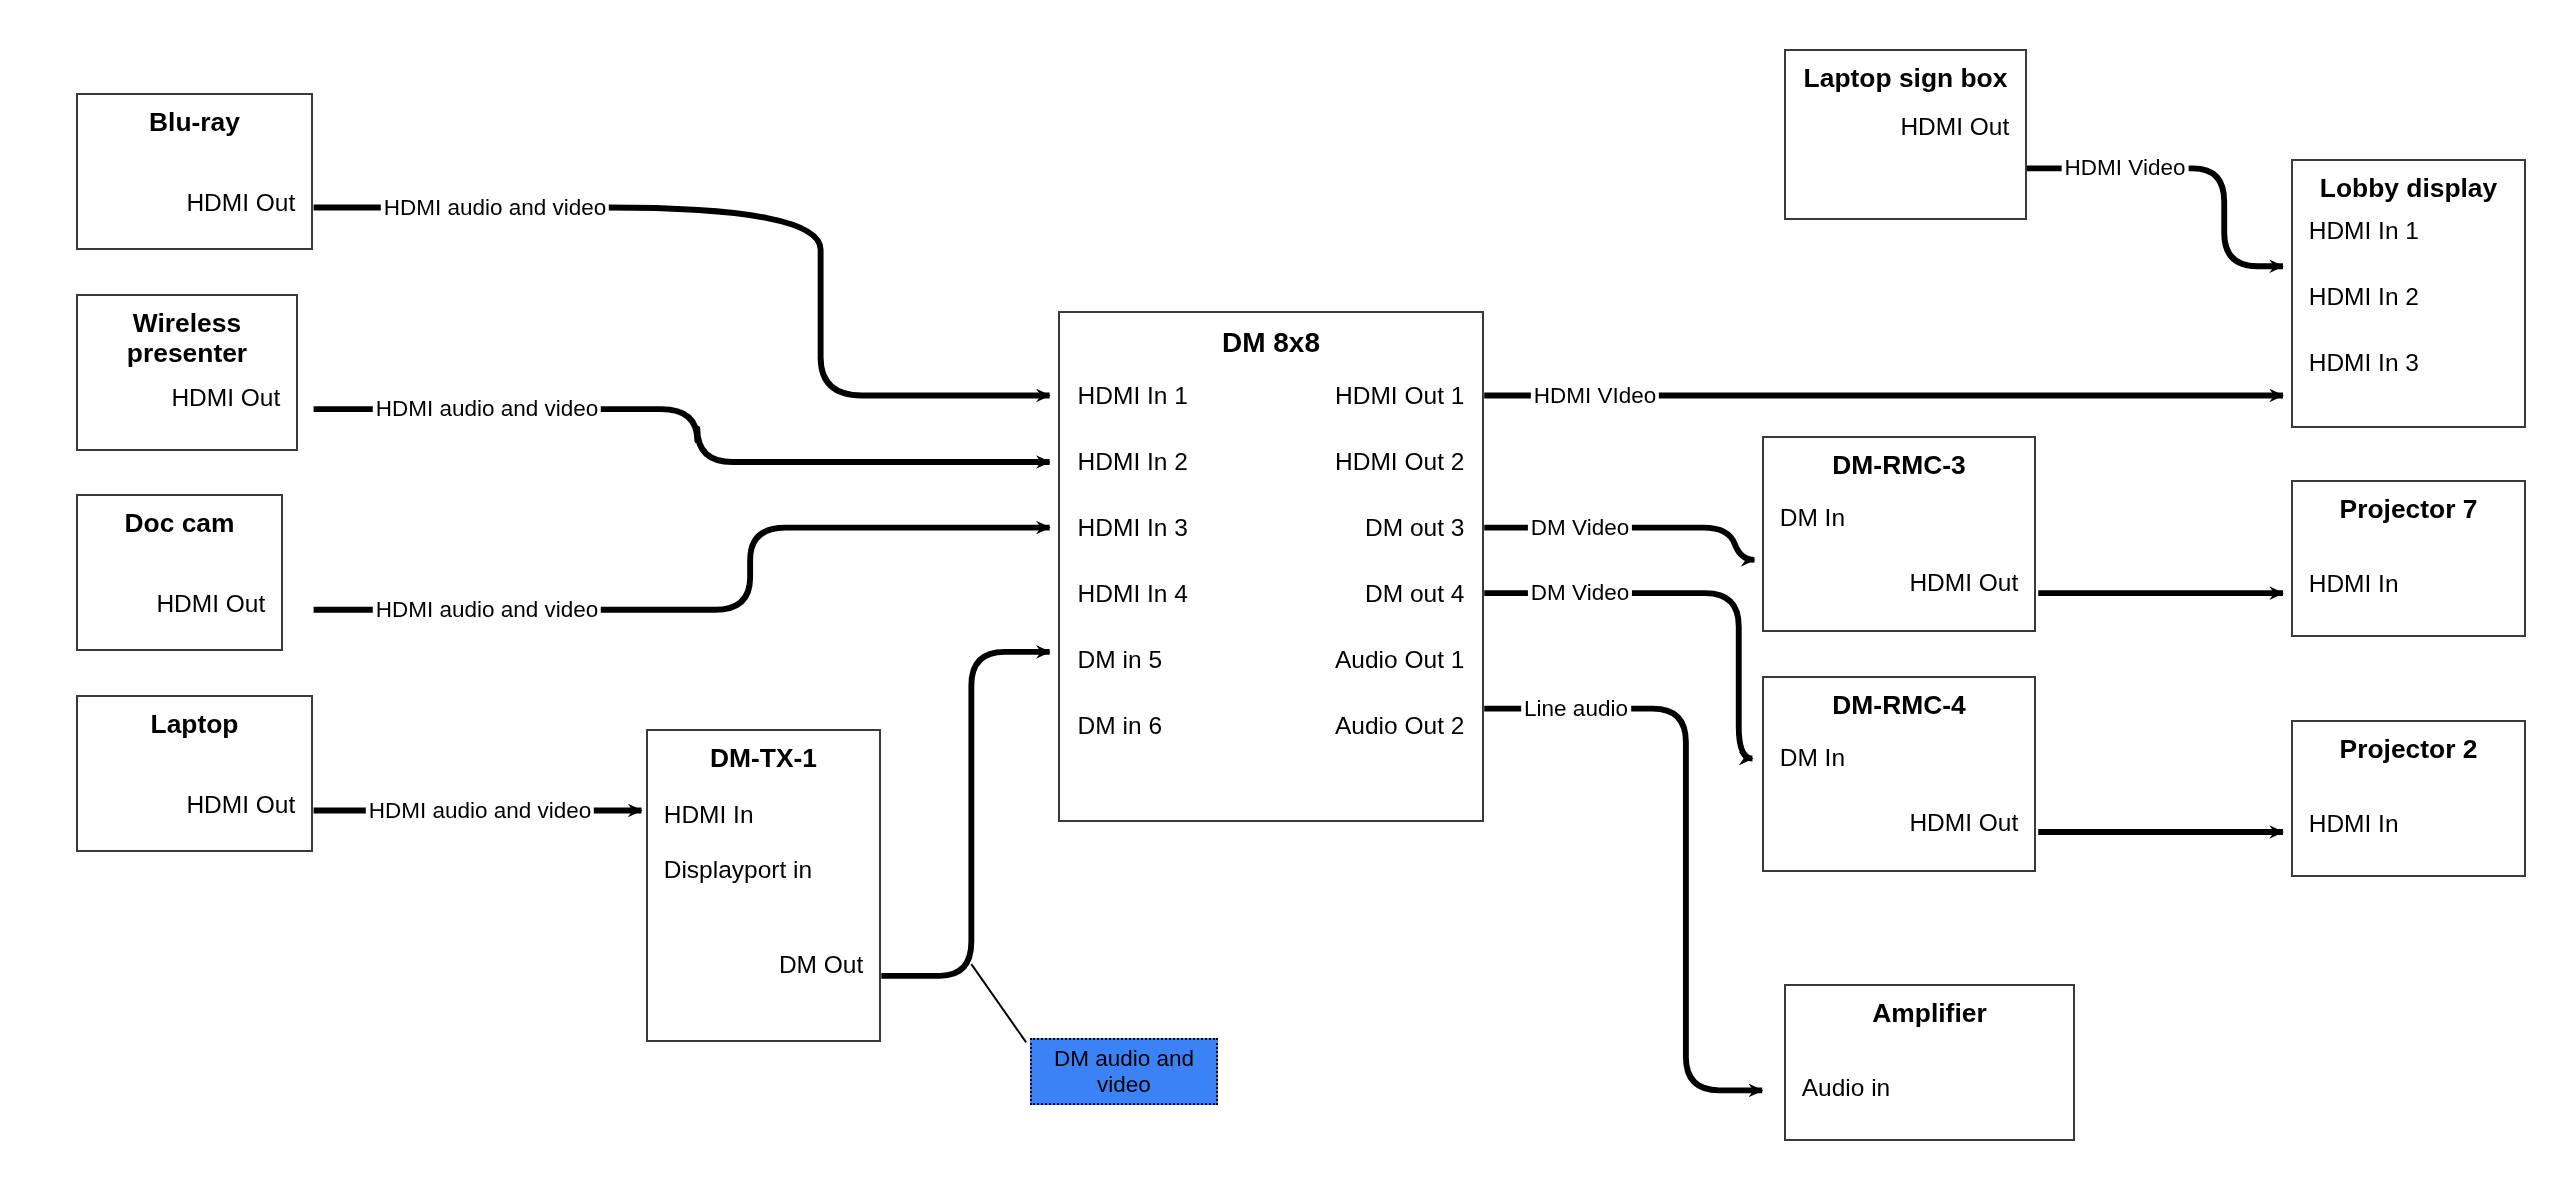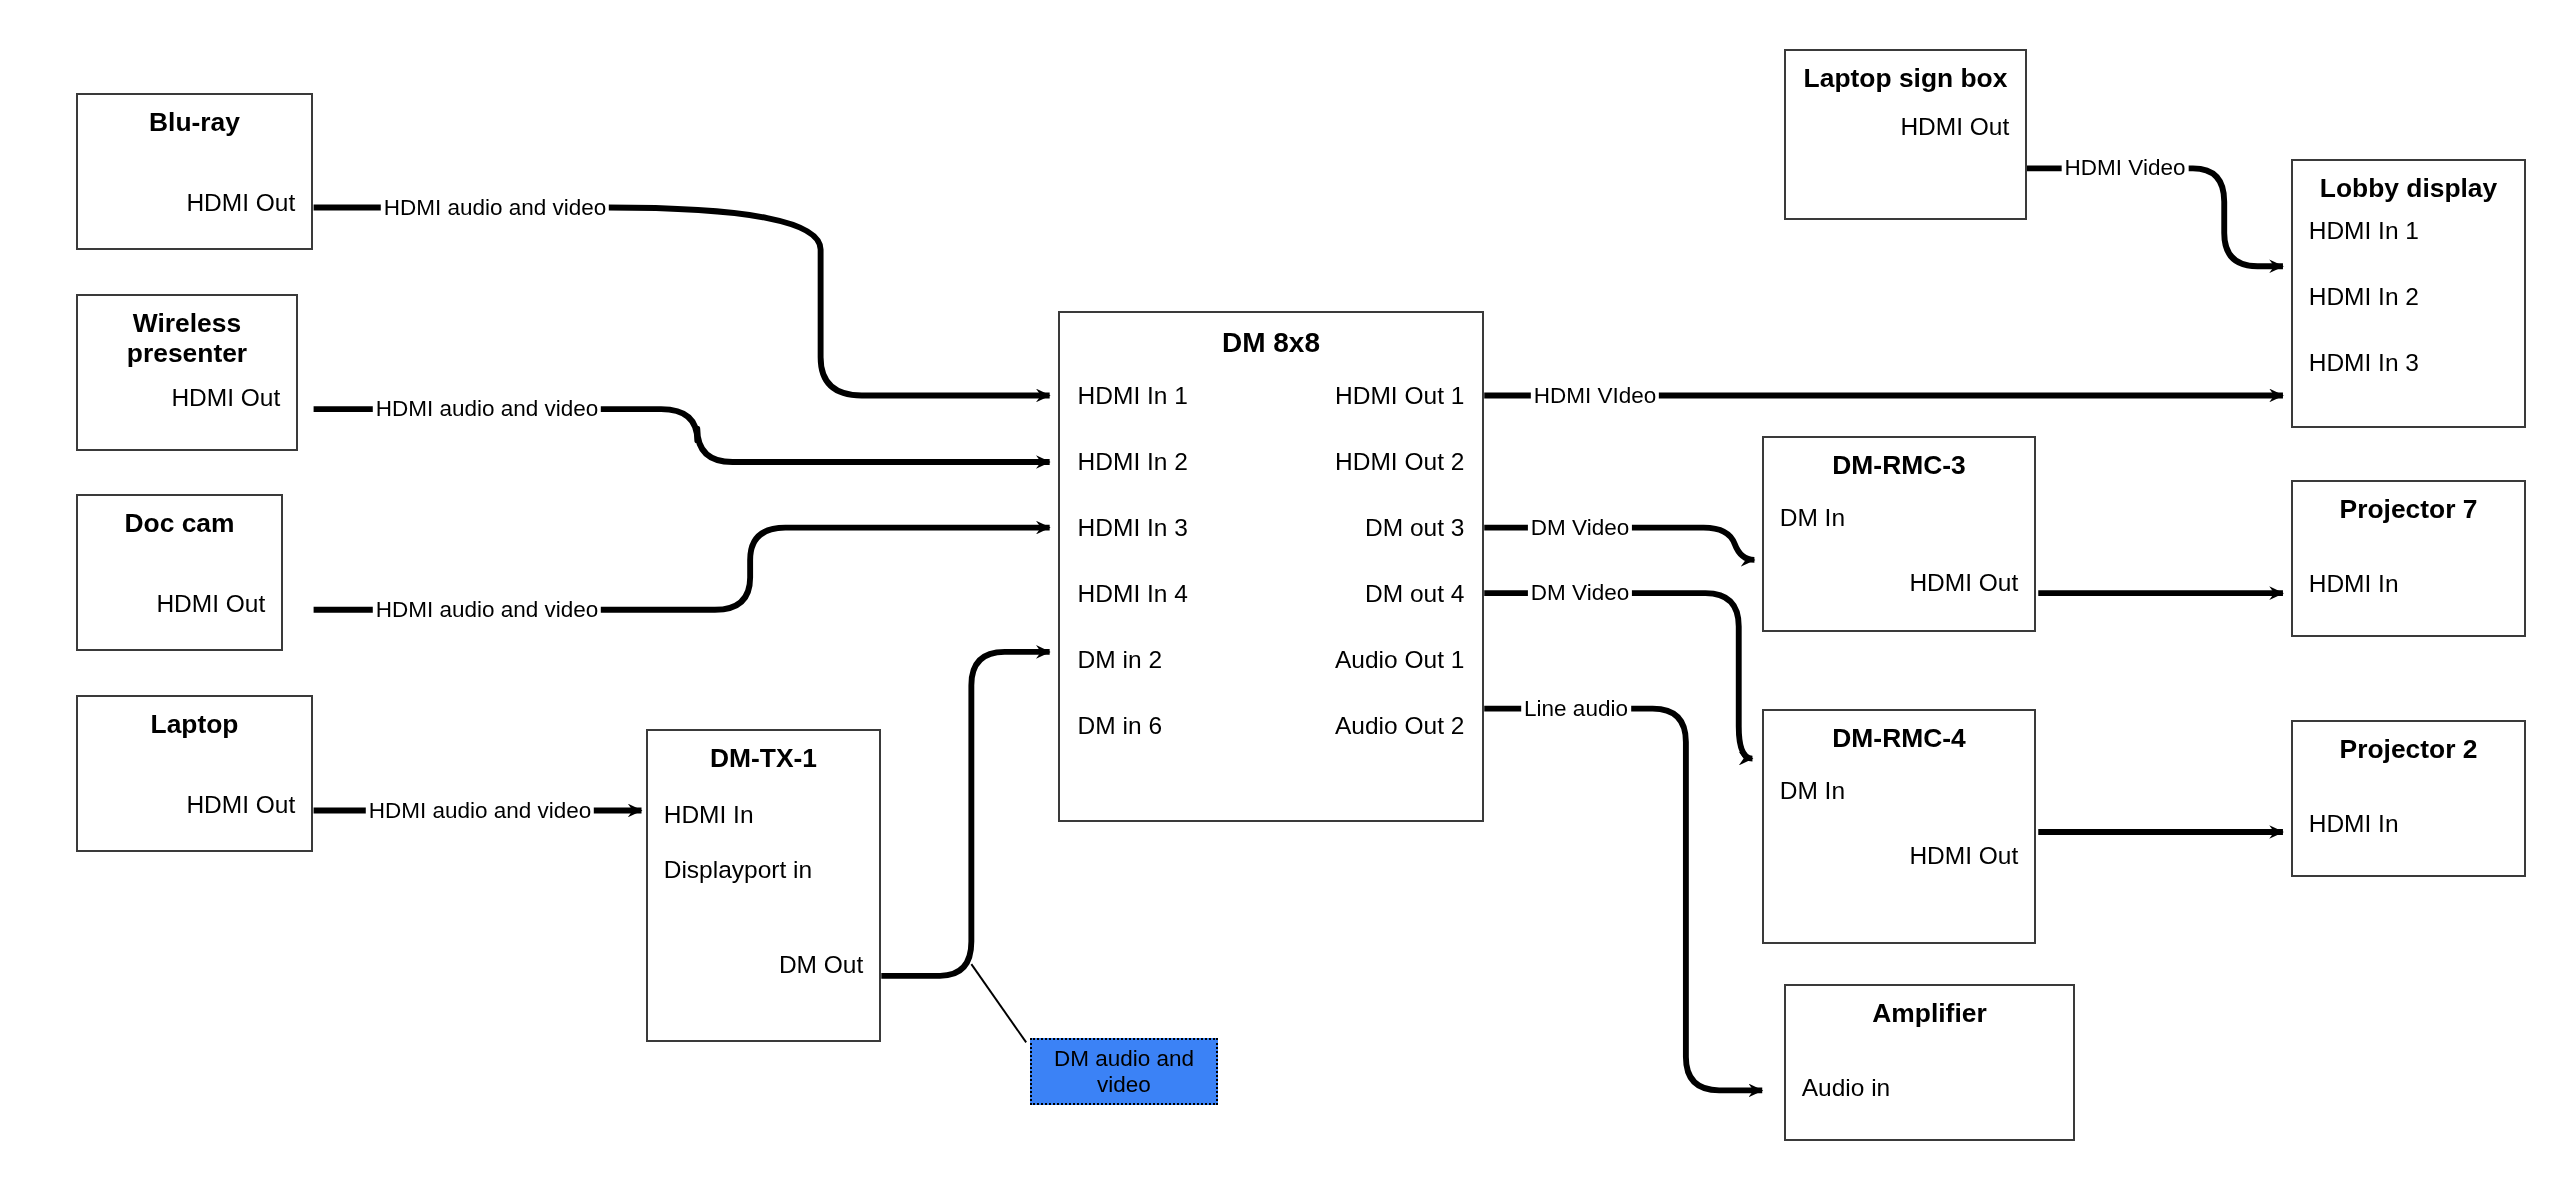--- a/index.html
+++ b/index.html
@@ -85,21 +85,21 @@
   </div>
 
   <div class="node" style="left:1058px;top:311px;width:426px;height:511px;padding:13.7px 17.6px;">
     <div class="title" style="font-size:28px;">DM 8x8</div>
     <div style="position:relative;margin-top:23.5px;">
       <div style="position:absolute;left:0;top:0;width:46%;">
         <div class="port left" style="font-size:24.5px;height:66px;">HDMI In 1</div>
         <div class="port left" style="font-size:24.5px;height:66px;">HDMI In 2</div>
         <div class="port left" style="font-size:24.5px;height:66px;">HDMI In 3</div>
         <div class="port left" style="font-size:24.5px;height:66px;">HDMI In 4</div>
-        <div class="port left" style="font-size:24.5px;height:66px;">DM in 2</div>
+        <div class="port left" style="font-size:24.5px;height:66px;">DM in 5</div>
         <div class="port left" style="font-size:24.5px;height:66px;">DM in 6</div>
       </div>
       <div style="position:absolute;right:0;top:0;width:52%;">
         <div class="port right" style="font-size:24.5px;height:66px;">HDMI Out 1</div>
         <div class="port right" style="font-size:24.5px;height:66px;">HDMI Out 2</div>
         <div class="port right" style="font-size:24.5px;height:66px;">DM out 3</div>
         <div class="port right" style="font-size:24.5px;height:66px;">DM out 4</div>
         <div class="port right" style="font-size:24.5px;height:66px;">Audio Out 1</div>
         <div class="port right" style="font-size:24.5px;height:66px;">Audio Out 2</div>
       </div>
@@ -117,21 +117,21 @@
     <div class="port left" style="font-size:24.5px;margin-top:38px;">HDMI In 2</div>
     <div class="port left" style="font-size:24.5px;margin-top:38px;">HDMI In 3</div>
   </div>
 
   <div class="node" style="left:1762px;top:436px;width:274px;height:196px;padding:11.7px 15.7px;">
     <div class="title" style="font-size:26.4px;">DM-RMC-3</div>
     <div class="port left" style="font-size:24.5px;margin-top:23.5px;">DM In</div>
     <div class="port right" style="font-size:24.5px;margin-top:37px;">HDMI Out</div>
   </div>
 
-  <div class="node" style="left:1762px;top:676px;width:274px;height:235px;padding:11.7px 15.7px;margin-top:33px;">
+  <div class="node" style="left:1762px;top:676px;width:274px;height:196px;padding:11.7px 15.7px;">
     <div class="title" style="font-size:26.4px;">DM-RMC-4</div>
     <div class="port left" style="font-size:24.5px;margin-top:23.5px;">DM In</div>
     <div class="port right" style="font-size:24.5px;margin-top:37px;">HDMI Out</div>
   </div>
 
   <div class="node" style="left:2291px;top:480px;width:235px;height:157px;padding:11.7px 15.7px;">
     <div class="title" style="font-size:26.4px;">Projector 7</div>
     <div class="port left" style="font-size:24.5px;margin-top:45px;">HDMI In</div>
   </div>
 

